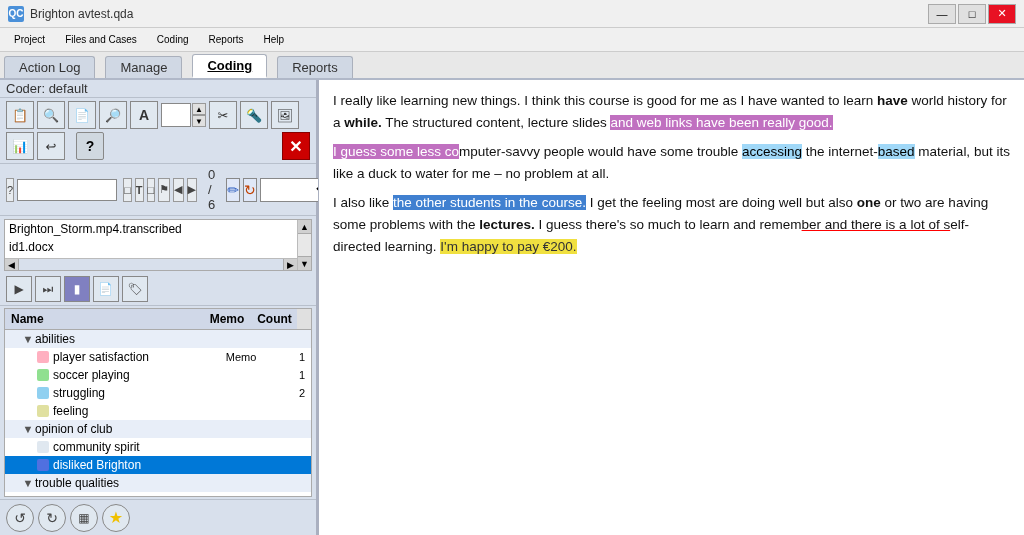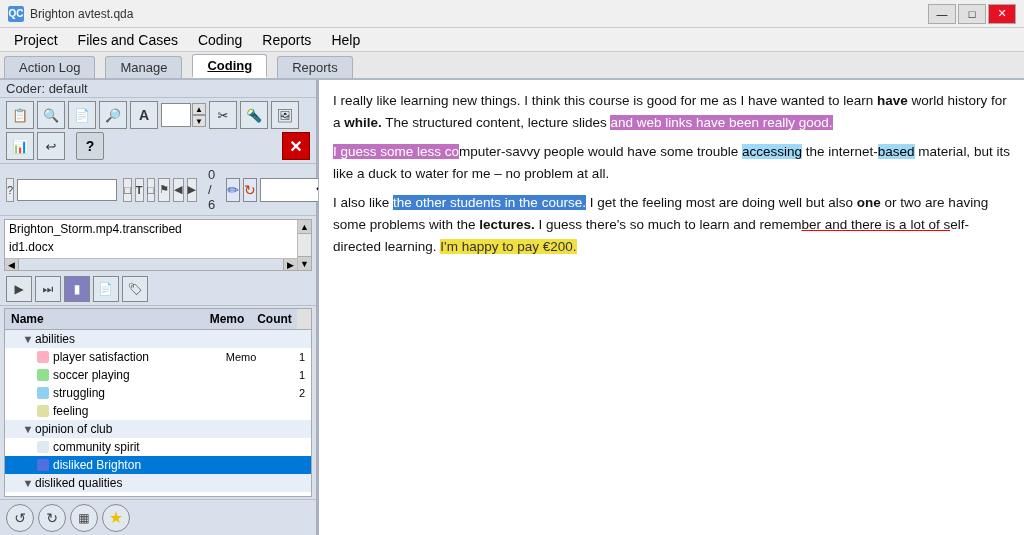--- a/index.html
+++ b/index.html
@@ -55,21 +55,21 @@
       background: #f0f0f0;
       height: 24px;
       display: flex;
       align-items: center;
       padding: 0 4px;
       border-bottom: 1px solid #ccc;
     }
     .menu-item {
       padding: 2px 10px;
       cursor: pointer;
-      font-size: 14px;
+      font-size: 10px;
       color: #000;
     }
 
     
     #tab-bar {
       background: #e8e8e8;
       height: 28px;
       display: flex;
       align-items: flex-end;
       padding: 0 4px;
@@ -528,21 +528,21 @@
         <div class="tree-indent"></div>
         <div class="tree-color-dot" style="background:#5070e0;"></div>
         <div class="tree-label">disliked Brighton</div>
         <div class="tree-memo-val"></div>
         <div class="tree-count-val"></div>
       </div>
 
       <div class="tree-item tree-category">
         <div class="tree-indent"></div>
         <div class="tree-toggle">▼</div>
-        <div class="tree-label">disliked qualities</div>
+        <div class="tree-label">trouble qualities</div>
         <div class="tree-memo-val"></div>
         <div class="tree-count-val"></div>
       </div>
     </div>
 
     <div id="bottom-bar">
       <div class="bottom-btn">↺</div>
       <div class="bottom-btn">↻</div>
       <div class="bottom-btn grid-btn">▦</div>
       <div class="bottom-btn star-btn">★</div>

